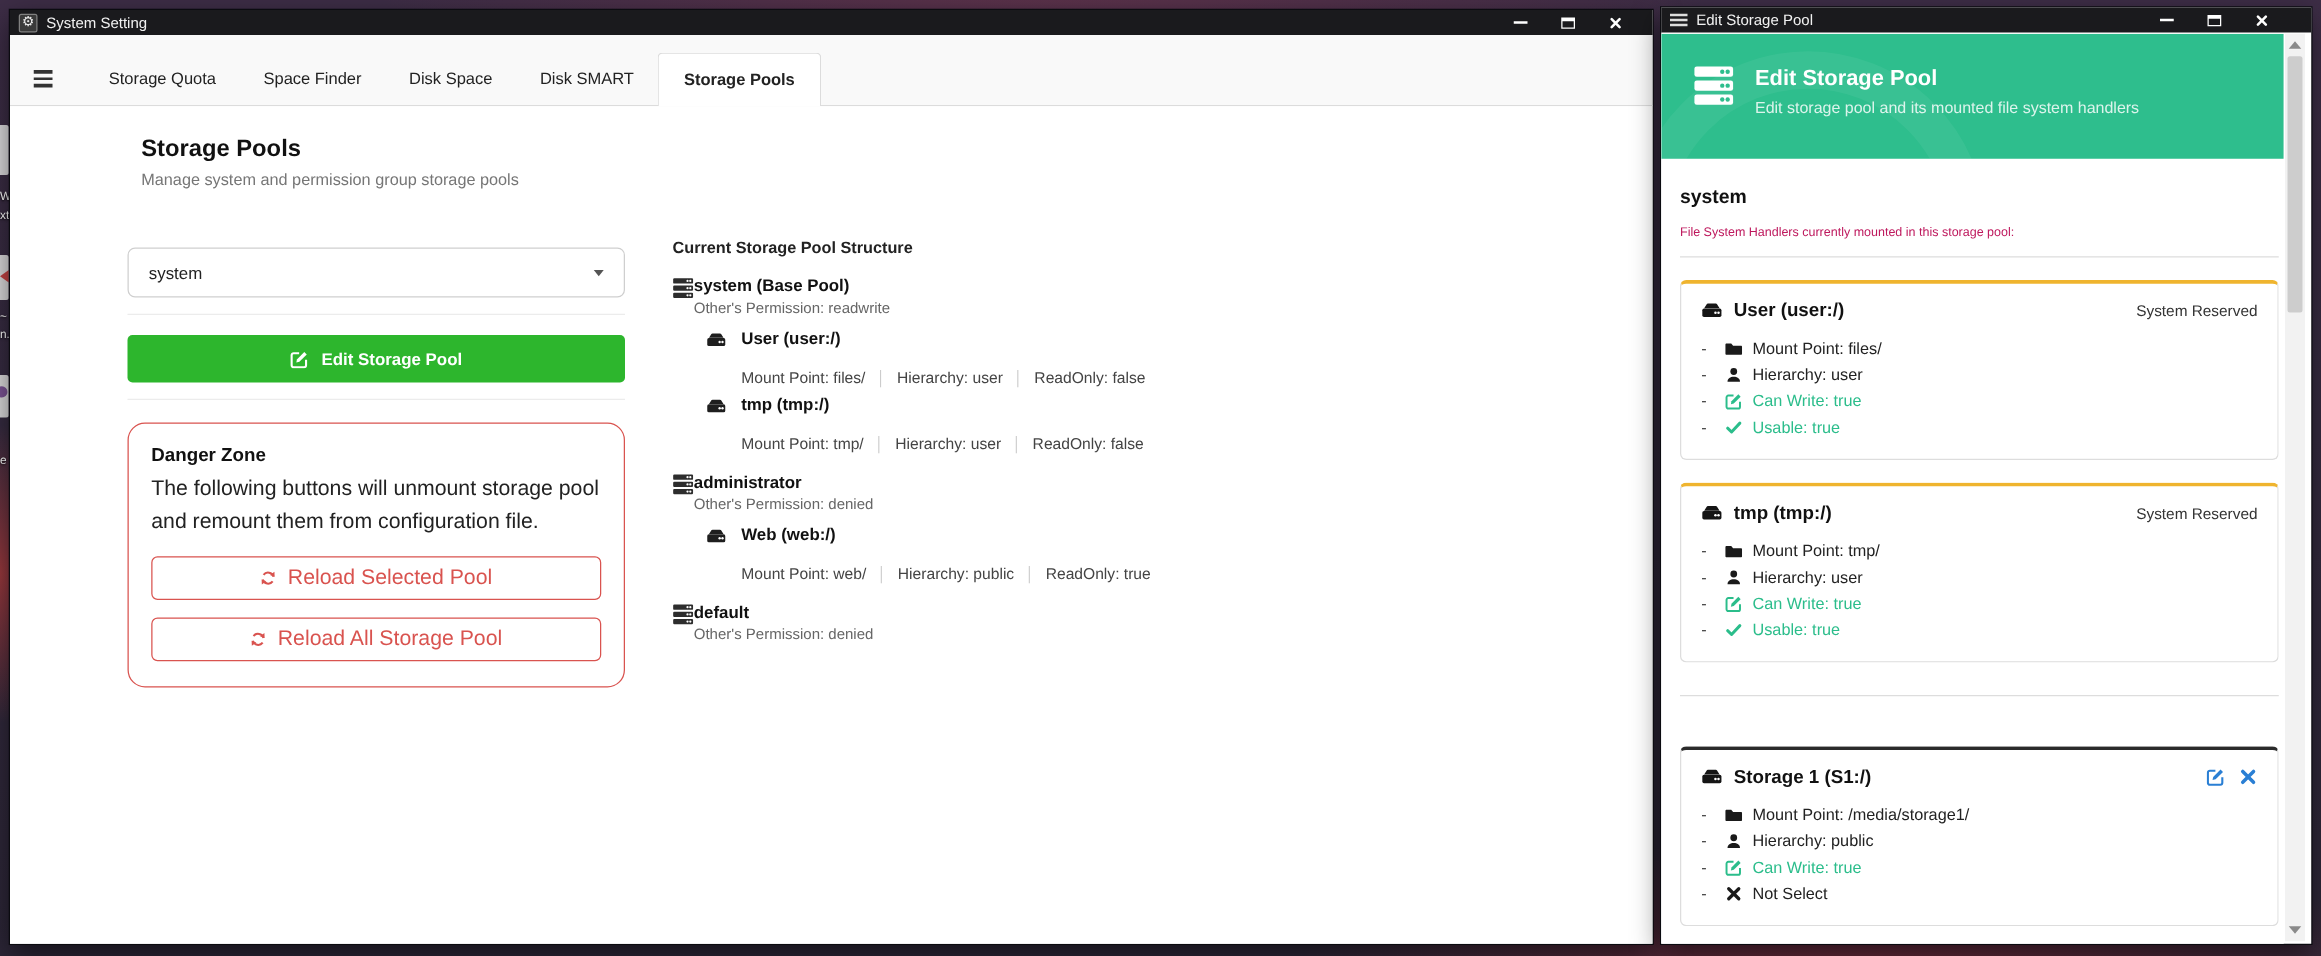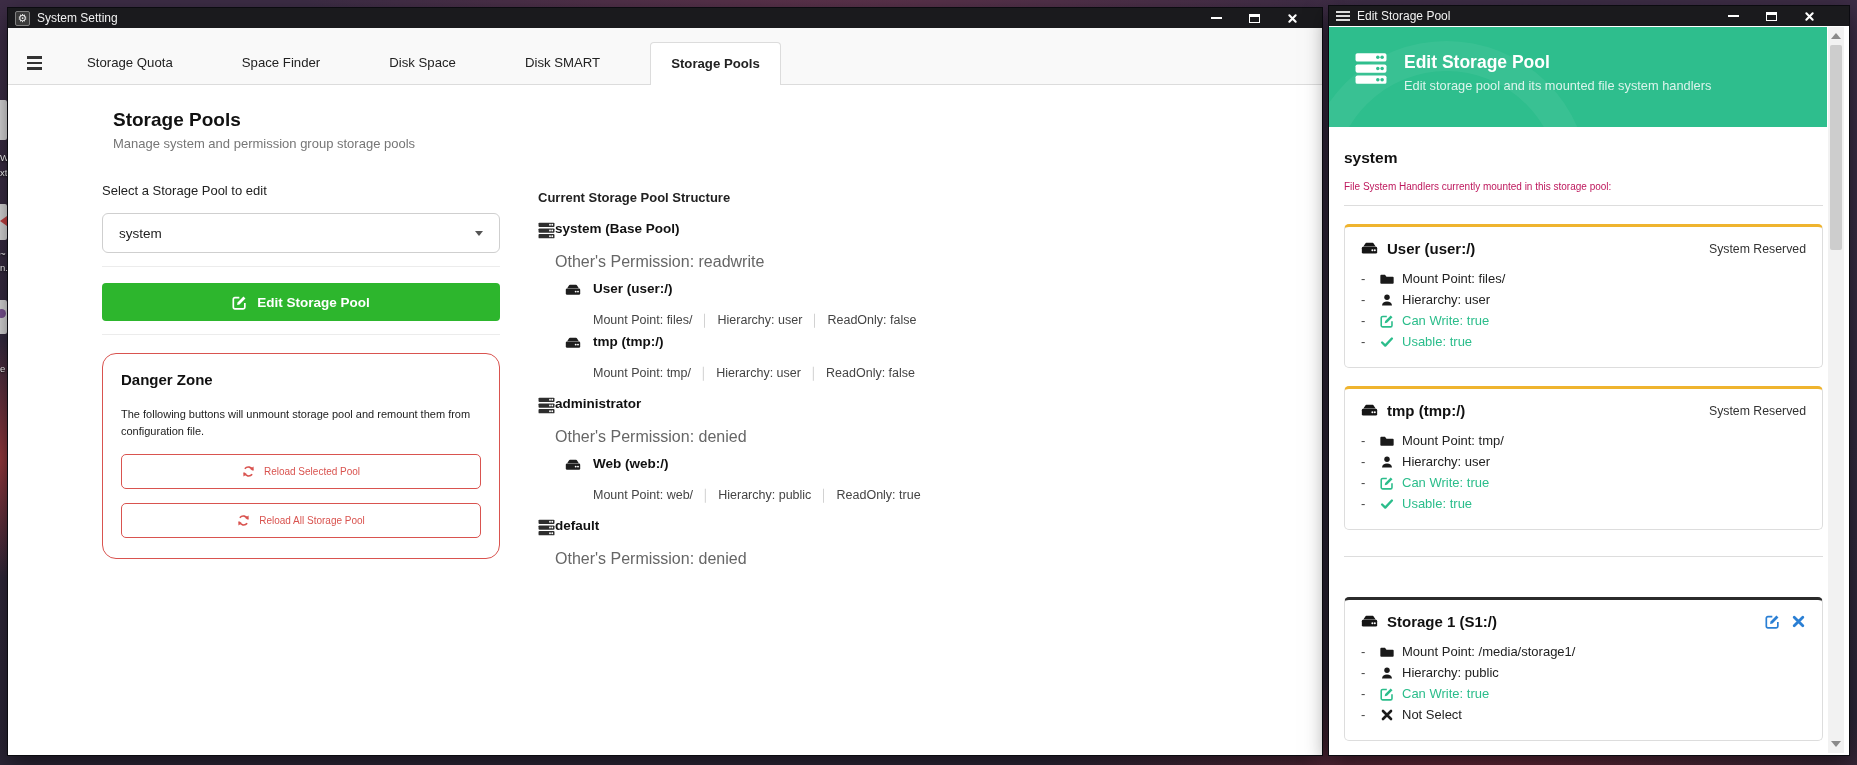--- a/index.html
+++ b/index.html
@@ -35,51 +35,51 @@
   .tctrl{margin-left:auto;display:flex;align-items:center;gap:24px;padding-right:16px;}
   .winR .tctrl{padding-right:26px;}
   .wbtn{display:flex;align-items:center;justify-content:center;width:14px;height:14px;cursor:pointer;}
   .wmin i{display:block;width:11px;height:2.5px;background:#fff;}
   .wmax i{display:block;width:11px;height:9px;border:1.5px solid #fff;border-top:3px solid #fff;}
   .wclose svg{width:11px;height:11px;color:#fff;}
   
   .tabbar{height:57px;background:#f9f9f9;border-bottom:1px solid #dcdcdc;display:flex;align-items:flex-end;padding-left:8px;}
   .hamb{width:36px;height:42px;border:none;background:none;display:flex;flex-direction:column;justify-content:center;align-items:center;gap:3px;cursor:pointer;}
   .hamb i{width:15px;height:2.5px;background:#333;display:block;}
-  .tabs{display:flex;align-items:center;height:43px;margin-left:16px;gap:31px;}
+  .tabs{display:flex;align-items:center;height:43px;margin-left:16px;}
   .tab{padding:0 19px;height:43px;display:flex;align-items:center;font-size:13.2px;color:#222;cursor:pointer;white-space:nowrap;}
   .tab.active{background:#fff;border:1px solid #dcdcdc;border-bottom:none;border-radius:4px 4px 0 0;font-weight:bold;margin-bottom:-1px;padding:0 20px;}
   .content{position:absolute;top:77px;left:0;right:0;bottom:0;background:#fff;overflow:hidden;}
   
   .phead{position:absolute;left:105px;top:24px;}
   .phead h1{margin:0;font-size:19px;color:#111;}
   .phead p{margin:5px 0 0;font-size:13px;color:#767676;}
   .colL{position:absolute;left:94px;top:98px;width:398px;}
   .flabel{font-size:13px;color:#222;}
   .select{margin-top:15px;height:40px;border:1px solid #cfcfcf;border-radius:6px;background:#fff;
     display:flex;align-items:center;justify-content:space-between;padding:0 16px;font-size:13.5px;color:#222;cursor:pointer;}
   .caret{width:0;height:0;border-left:4.5px solid transparent;border-right:4.5px solid transparent;border-top:5.5px solid #555;}
   .colL hr{border:none;border-top:1px solid #ececec;margin:13px 0 0;}
   .btn-green{margin-top:16px;width:100%;height:38px;border:none;border-radius:4px;background:#2db62d;color:#fff;
     font-weight:bold;font-size:13.5px;display:flex;align-items:center;justify-content:center;gap:10px;cursor:pointer;font-family:inherit;}
   .btn-green .ic{width:15px;height:15px;color:#fff;}
   .danger{margin-top:18px;border:1px solid #d9534f;border-radius:14px;padding:17px 18px 20px;background:#fff;}
   .danger h3{margin:0;font-size:15px;color:#111;}
-  .danger p{margin:18px 0 0;font-size:11px;line-height:1.55;color:#222;}
+  .danger p{margin:5px 0 0;font-size:17px;line-height:1.55;color:#222;}
   .btn-danger{margin-top:14px;width:100%;height:35px;border:1px solid #d9534f;border-radius:5px;background:#fff;color:#d9534f;
-    font-size:10px;display:flex;align-items:center;justify-content:center;gap:9px;cursor:pointer;font-family:inherit;}
+    font-size:17px;display:flex;align-items:center;justify-content:center;gap:9px;cursor:pointer;font-family:inherit;}
   .btn-danger .ic{width:13px;height:13px;color:#d9534f;}
   
   .colM{position:absolute;left:530px;top:105px;width:600px;}
   .slabel{font-size:13px;color:#222;font-weight:bold;}
   .pool{margin-top:16px;}
   .prow{display:flex;gap:0;}
   .prow .ic{width:17px;height:17px;margin-top:1px;color:#2d2d2d;flex:none;}
   .pname{font-size:13.5px;font-weight:bold;color:#111;}
-  .pperm{font-size:16px;color:#666;margin-top:17px;}
+  .pperm{font-size:12px;color:#666;margin-top:3px;}
   .kids{margin-left:27px;margin-top:10px;}
   .krow{display:flex;gap:12px;margin-top:7px;}
   .krow .ic{width:16px;height:16px;margin-top:1px;color:#1e1e1e;flex:none;}
   .kname{font-size:13.5px;font-weight:bold;color:#111;}
   .kdet{font-size:12.5px;color:#444;margin-top:17px;}
   .sep::before{content:"│";color:#c9c9c9;margin:0 9px;font-size:11.5px;}
   .erow{margin-left:27px;margin-top:16px;display:flex;align-items:center;gap:13px;font-size:13px;color:#111;}
   .erow .ic{width:12px;height:12px;color:#111;flex:none;}
   
   .rw-main{position:absolute;top:21px;left:0;right:22px;bottom:0;background:#fff;overflow:hidden;}
@@ -213,21 +213,20 @@
       </div>
     </nav>
 
     <main class="content">
       <div class="phead">
         <h1>Storage Pools</h1>
         <p>Manage system and permission group storage pools</p>
       </div>
 
       <div class="colL">
-        <div class="flabel">Select a Storage Pool to edit</div>
         <div class="select">
           <span>system</span>
           <i class="caret"></i>
         </div>
         <hr>
         <button class="btn-green">
           <svg class="ic">
               <use href="#i-edit"></use>
             </svg>
           <span>Edit Storage Pool</span>

